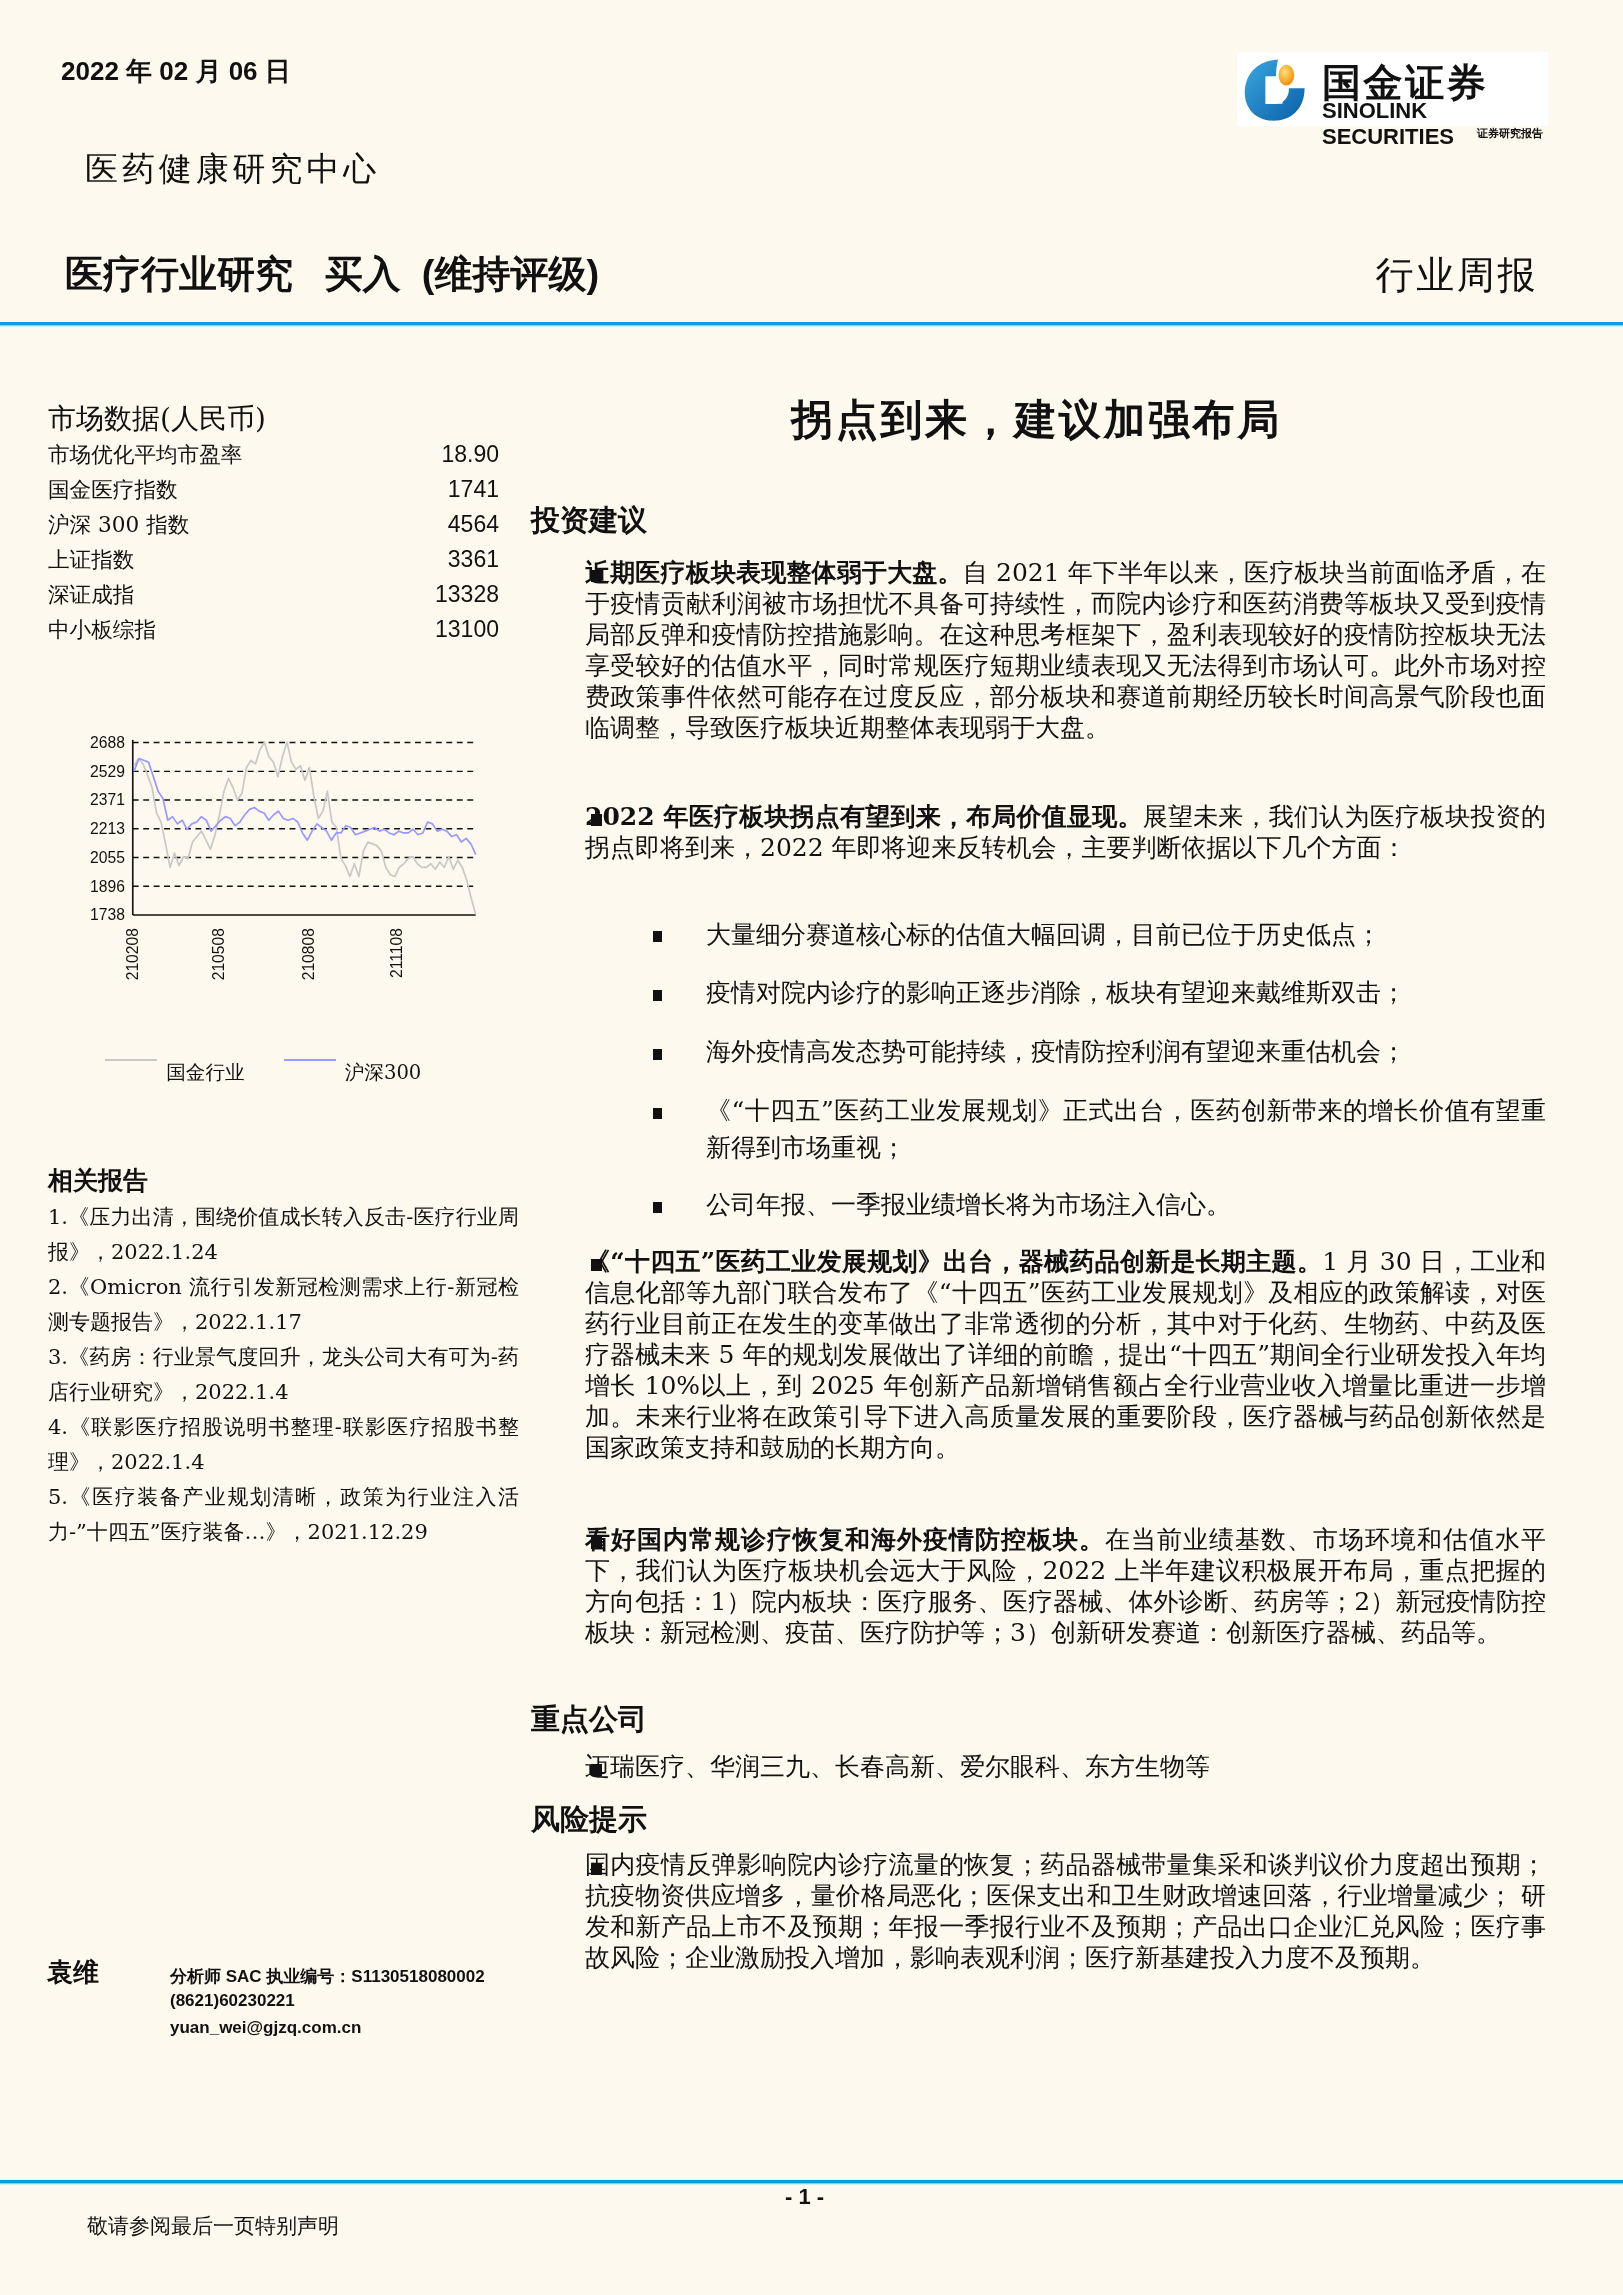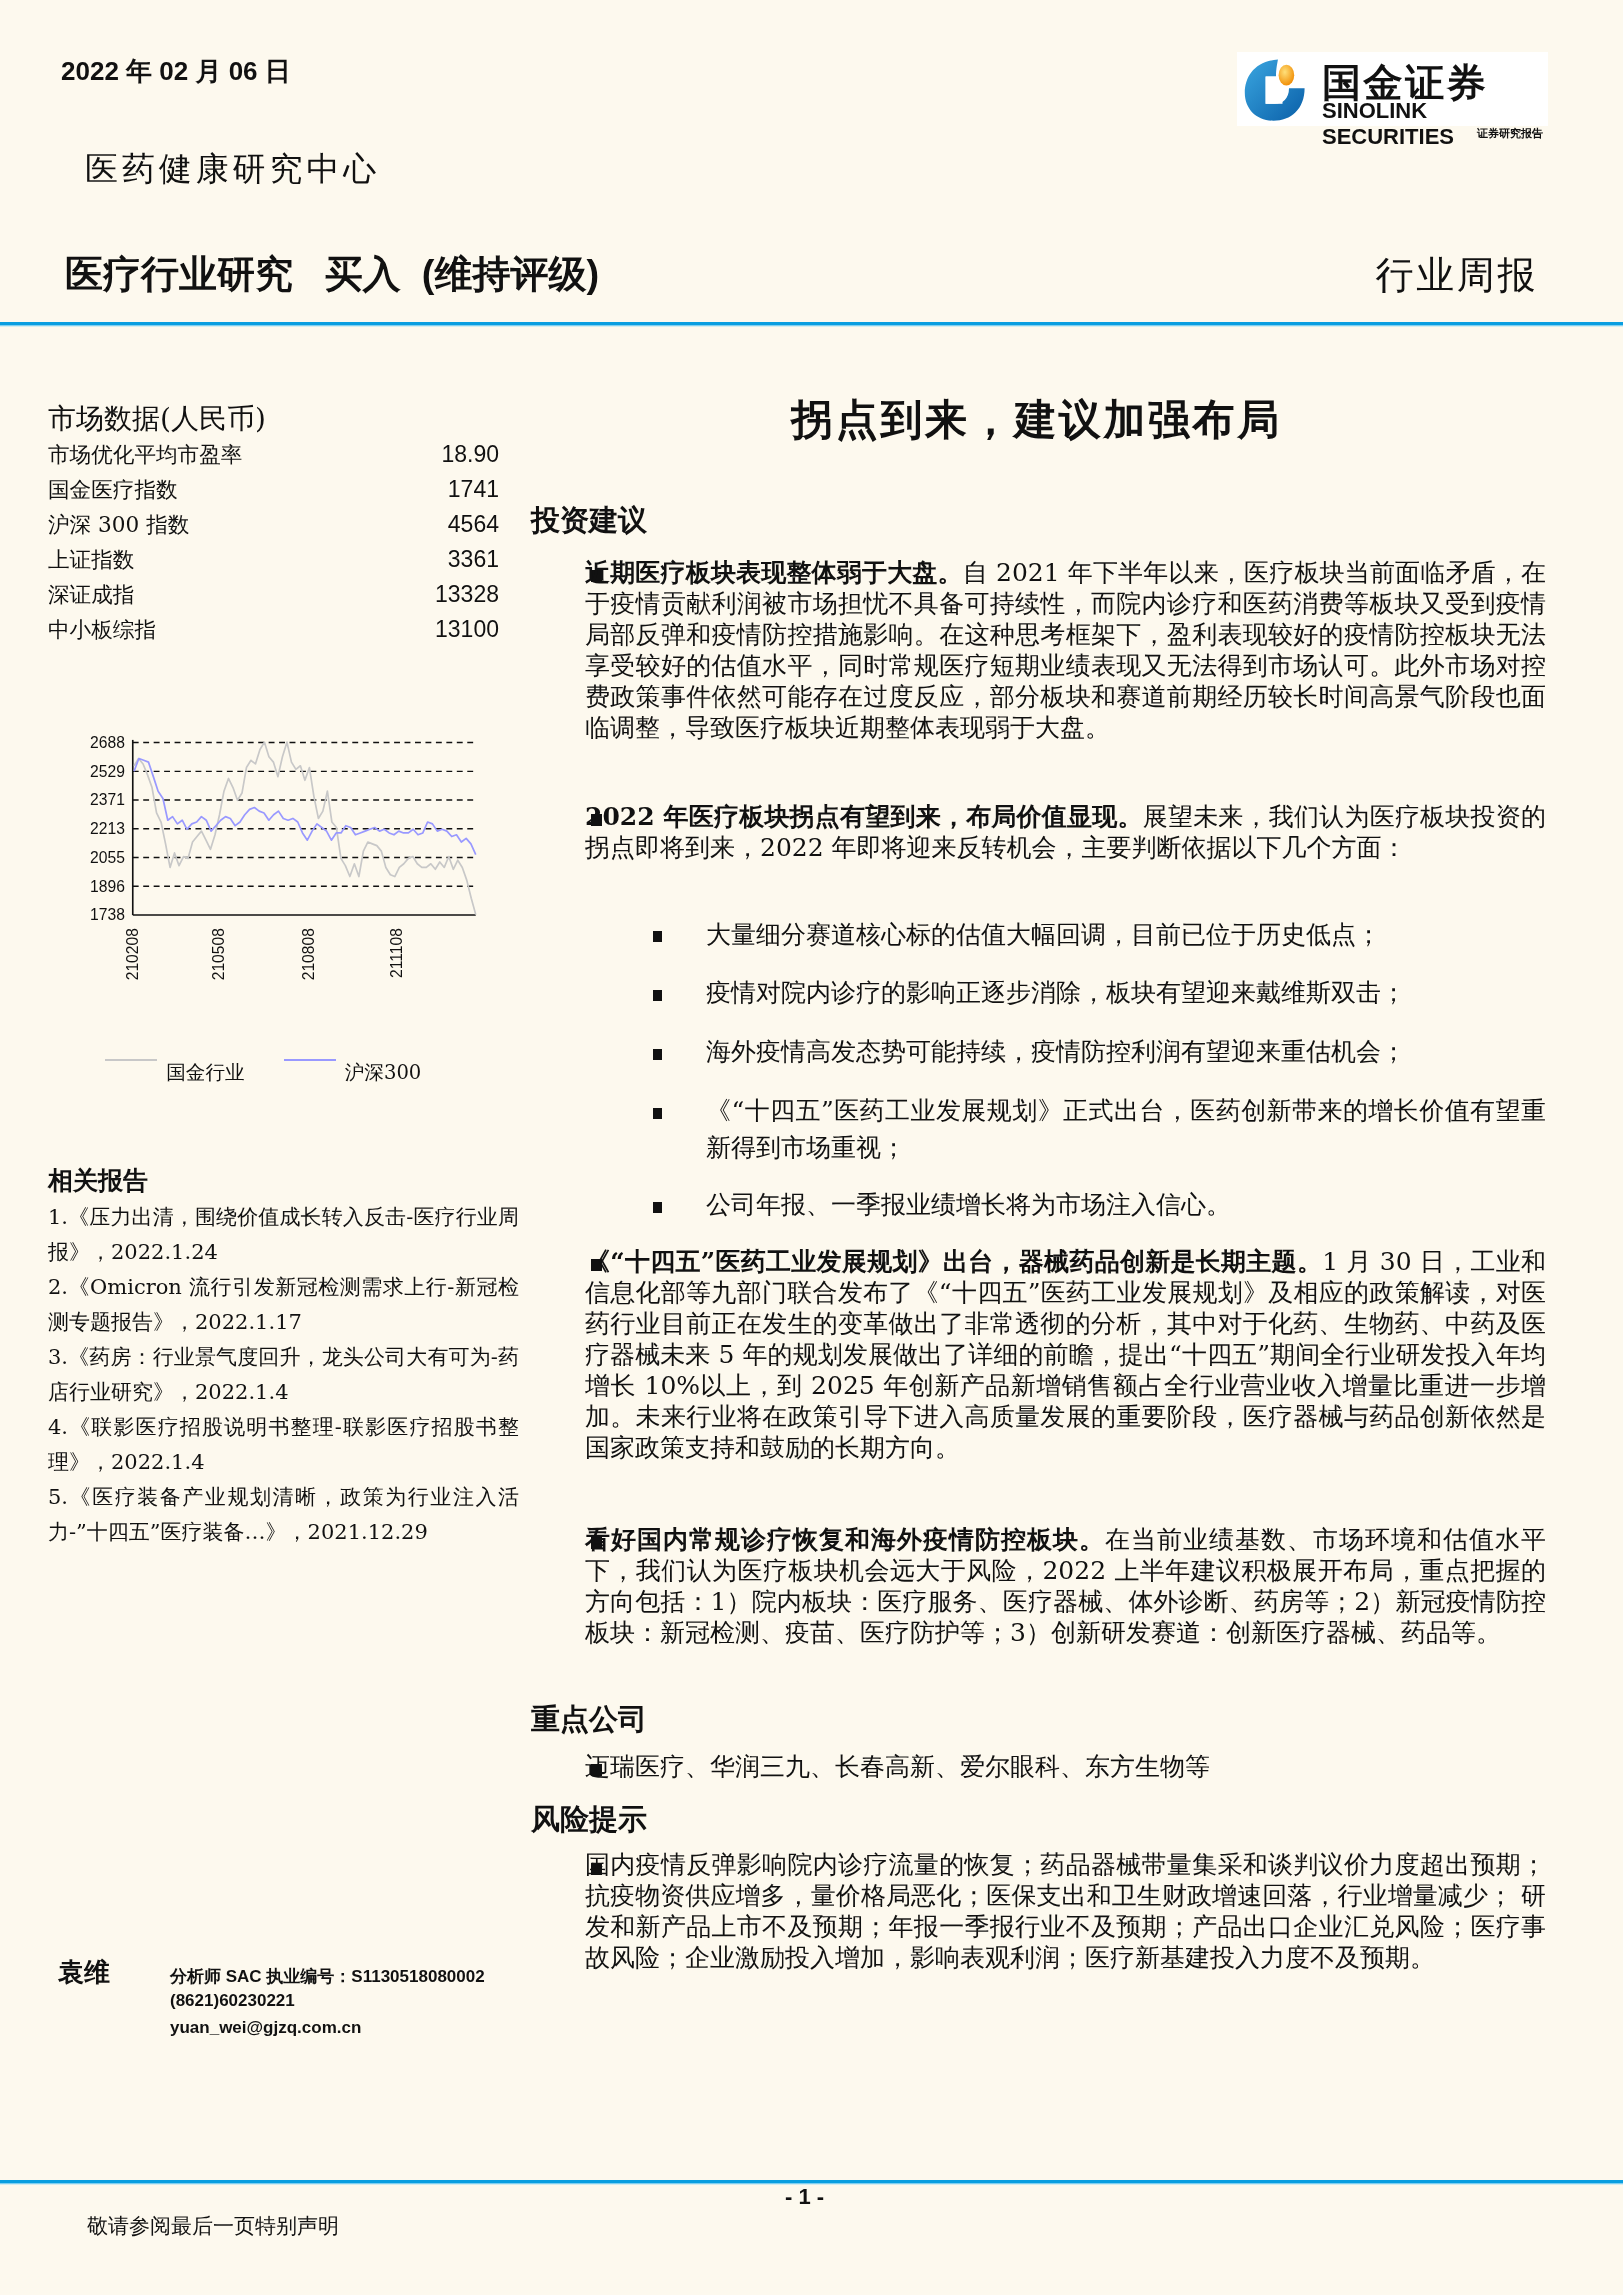--- a/index.html
+++ b/index.html
@@ -27,21 +27,21 @@
   .md-row .v { font-family: "Liberation Sans", sans-serif; font-size: 23px; }
 
   .chart { left: 39px; top: 719px; width: 458px; height: 392px; }
   .legend { left: 105px; top: 1059px; font-size: 19.6px; display: flex; gap: 39px; align-items: center; }
   .legend .item { display: flex; align-items: flex-start; gap: 9.2px; }
   .legend .swatch { width: 52px; height: 2px; }
 
   .rel-title { left: 48px; top: 1164px; font-size: 25px; font-weight: bold; }
   .rel-list { left: 48px; top: 1200px; width: 471px; font-size: 21px; line-height: 35px; text-align: justify; }
 
-  .analyst { left: 58px; top: 1955px; font-size: 26px; font-weight: bold; }
+  .analyst { left: 47px; top: 1955px; font-size: 26px; font-weight: bold; }
   .analyst-info { left: 170px; top: 1965px; font-size: 17px; font-family: "Liberation Sans", sans-serif; font-weight: bold; line-height: 23.5px; }
 
   .main-title { left: 523px; top: 392px; width: 1027px; text-align: center; font-size: 42px; font-weight: bold; letter-spacing: 2.6px; }
   .sec-title { left: 531px; font-size: 29px; font-weight: bold; }
   .para { left: 585px; width: 961px; font-size: 25px; line-height: 31px; text-align: justify; }
   .para b { font-weight: bold; }
   .bullet { left: 591px; width: 10.5px; height: 11.8px; background: #111; }
   .subbullet { left: 653px; width: 9.2px; height: 10.5px; background: #111; }
   .subpara { left: 706px; width: 840px; font-size: 25px; line-height: 37px; text-align: justify; }
 

